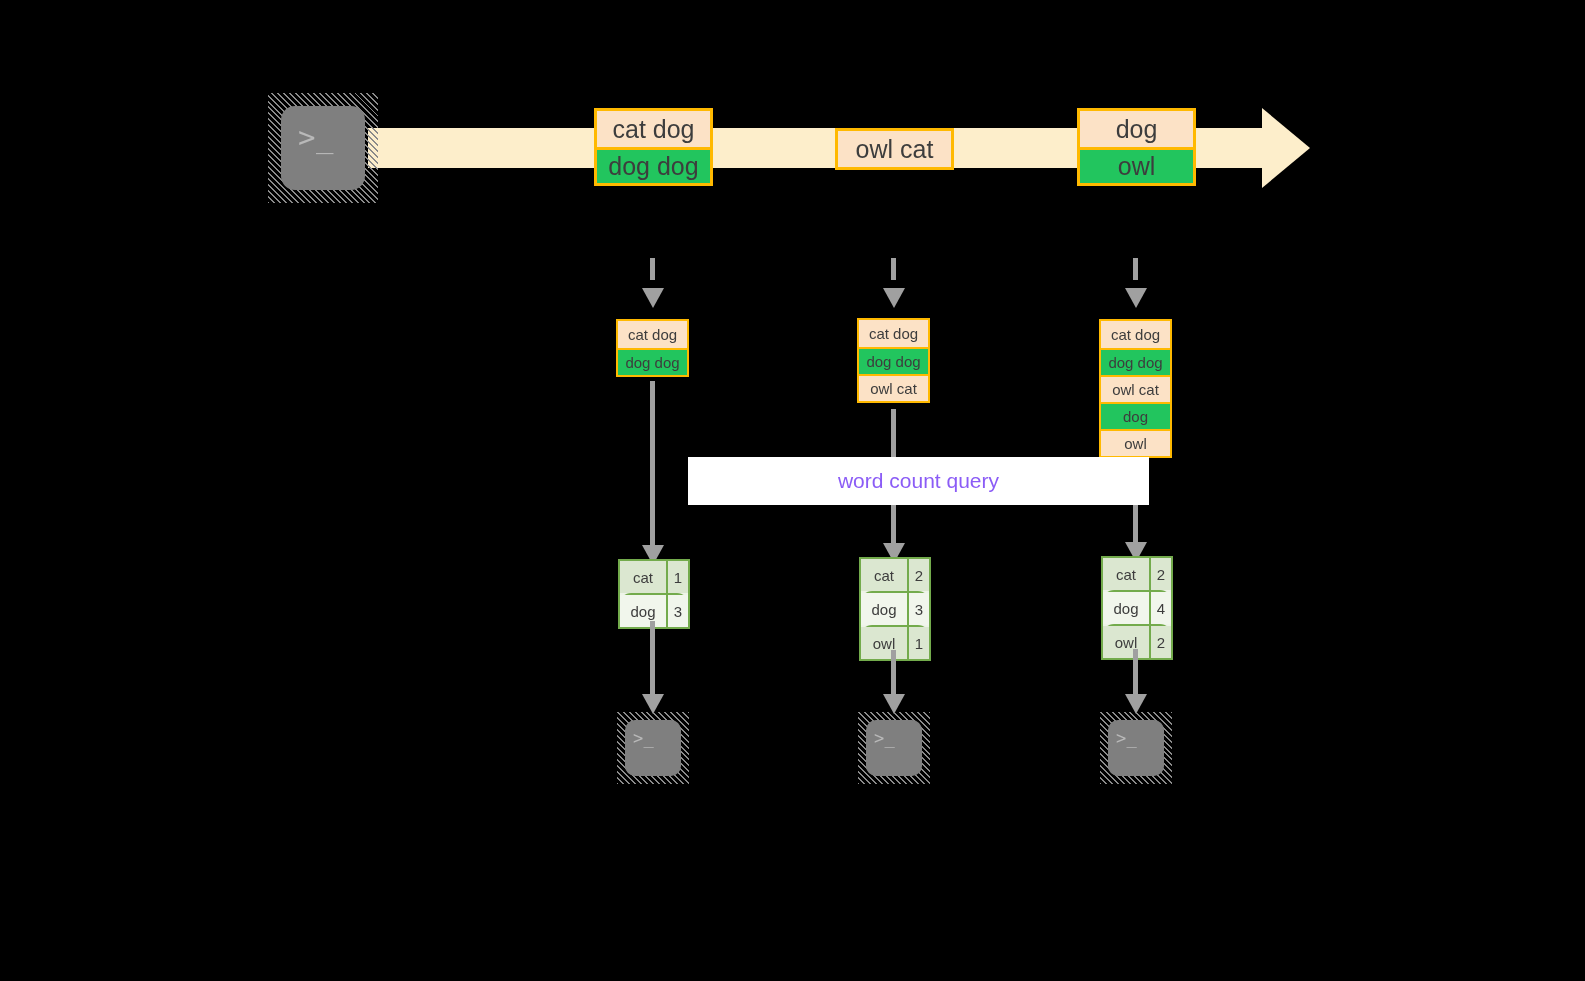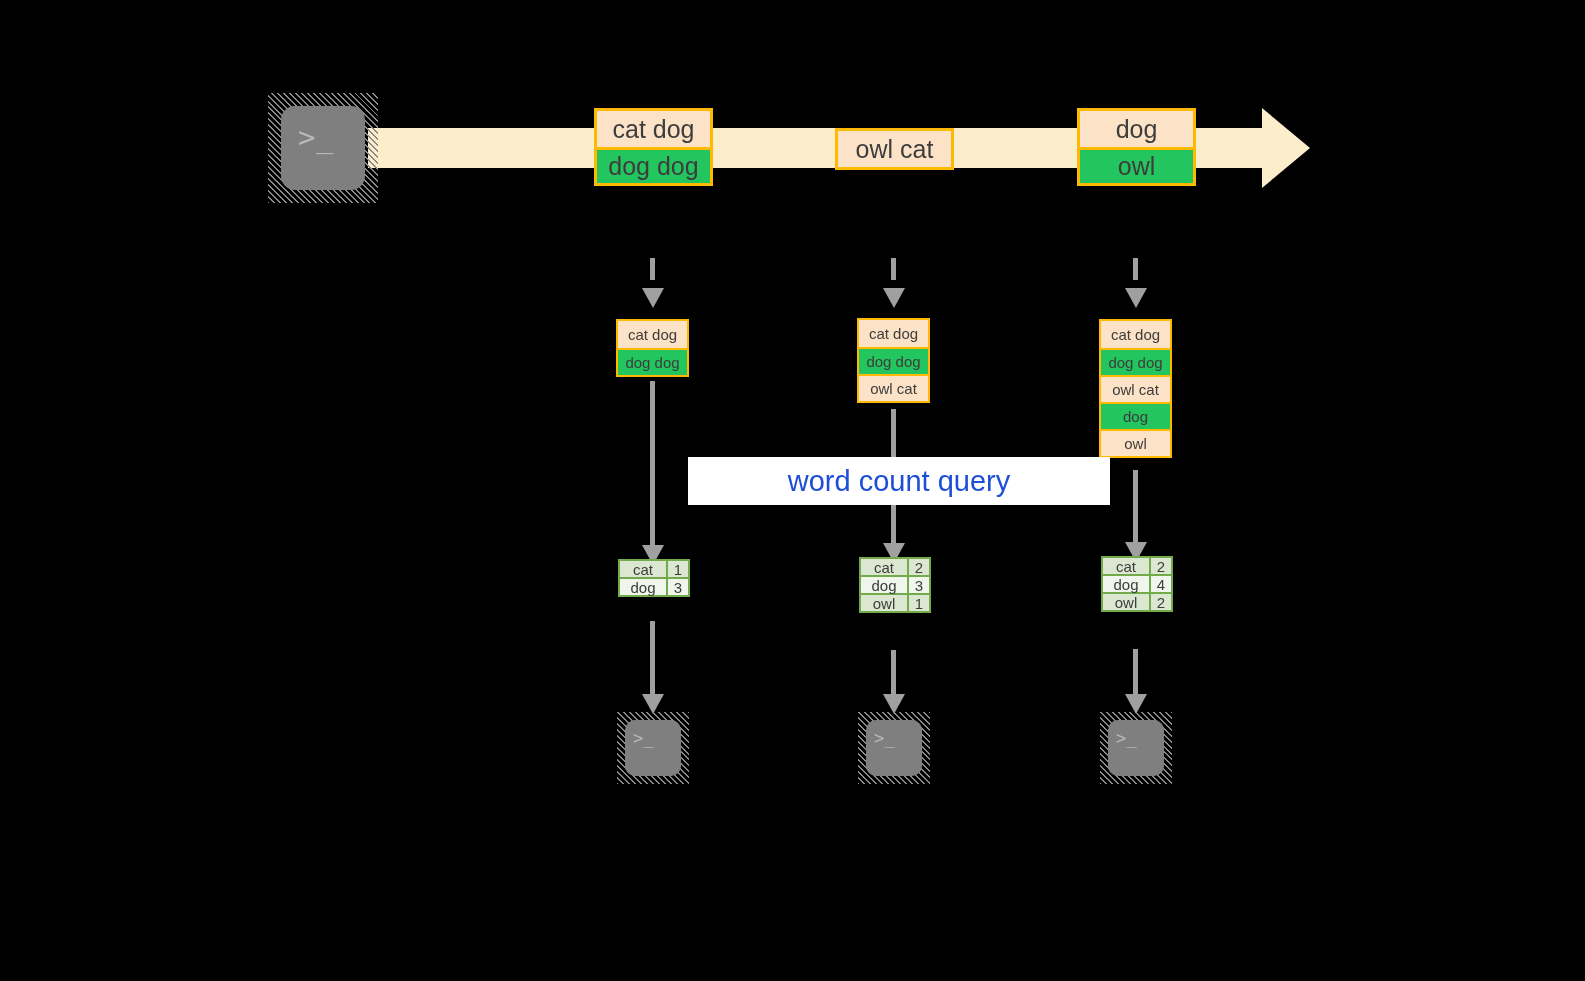--- a/index.html
+++ b/index.html
@@ -104,21 +104,22 @@
 
   
   .gtable {
     position: absolute;
     box-sizing: border-box;
     border: 2px solid #73ab4c;
     background: #eef4e8;
   }
   .gtable .grow {
     display: flex;
-    height: 16px;
+    height: 32px;
+    border-radius: 11px;
   }
   .gtable .grow + .grow { border-top: 2px solid #73ab4c; }
   .gtable .gword,
   .gtable .gnum {
     box-sizing: border-box;
     display: flex;
     align-items: center;
     color: #3d3d3d;
     font-size: 15px;
     white-space: nowrap;
@@ -152,28 +153,28 @@
     height: 20px;
     background: #a0a0a0;
     clip-path: polygon(0% 0%, 100% 0%, 50% 100%);
   }
 
   
   .qlabel {
     position: absolute;
     left: 688px;
     top: 457px;
-    width: 422px;
+    width: 461px;
     height: 48px;
     background: #ffffff;
     display: flex;
     align-items: center;
     justify-content: center;
-    color: #1d4ed8;
-    font-size: 29px;
+    color: #8b5cf6;
+    font-size: 21px;
     white-space: nowrap;
   }
 </style>
 </head>
 <body>
 
 <div id="stage">
 
   <div class="stream-band"></div>
   <div class="stream-head"></div>

